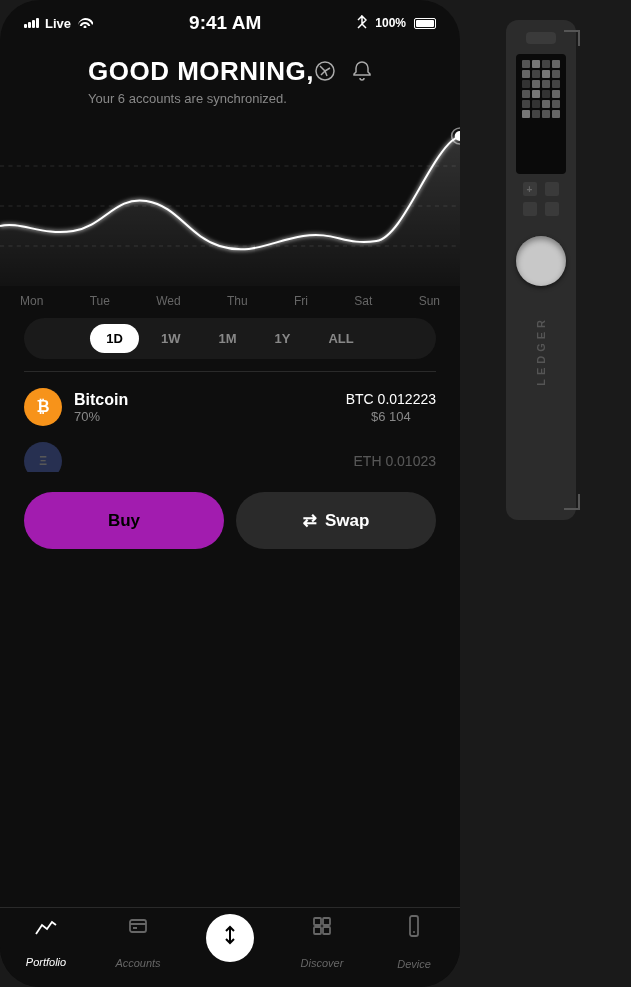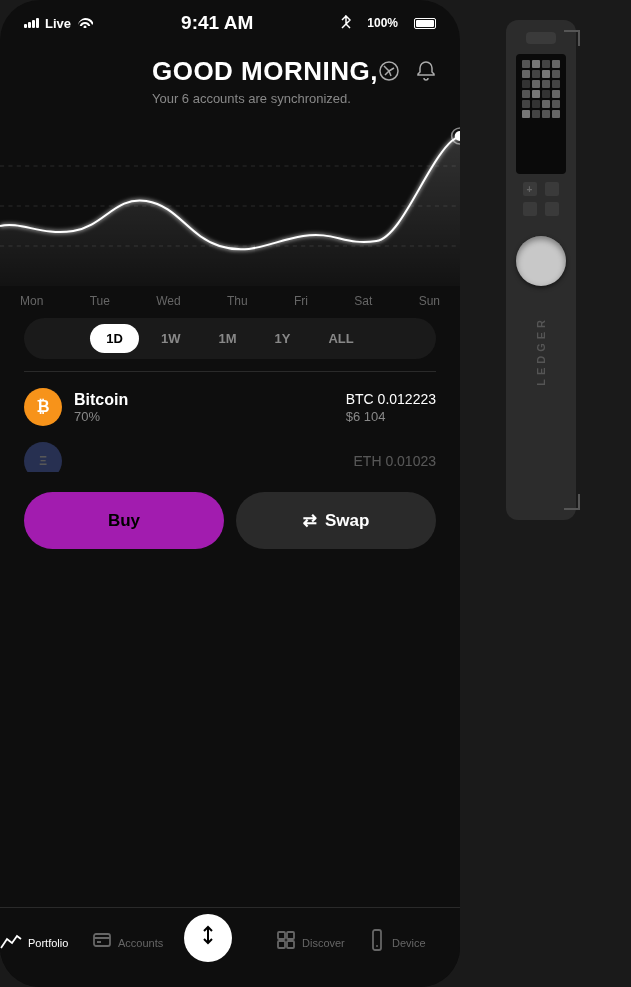--- a/index.html
+++ b/index.html
@@ -29,36 +29,36 @@
       display: flex;
       justify-content: space-between;
       align-items: center;
       padding: 12px 24px 6px;
       font-size: 13px;
       color: #fff;
       font-weight: 600;
     }
     .status-left { display: flex; align-items: center; gap: 6px; }
     .status-center { font-size: 19px; font-weight: 600; }
-    .status-right { display: flex; align-items: center; gap: 16px; }
+    .status-right { display: flex; align-items: center; gap: 8px; }
 
     
     .main-content {
       flex: 1;
       overflow-y: auto;
       overflow-x: hidden;
       padding-bottom: 80px;
     }
     .main-content::-webkit-scrollbar { display: none; }
 
     
     .header {
       padding: 16px 24px 8px;
       display: flex;
-      justify-content: flex-end;
+      justify-content: center;
       align-items: flex-start;
     }
     .greeting-text {
       font-size: 26px;
       font-weight: 700;
       color: #fff;
       letter-spacing: 0.5px;
     }
     .greeting-sub {
       font-size: 13px;
@@ -199,21 +199,21 @@
     .asset-name {
       font-size: 16px;
       font-weight: 600;
       color: #fff;
     }
     .asset-pct {
       font-size: 13px;
       color: #888;
     }
     .asset-right {
-      text-align: left;
+      text-align: center;
     }
     .asset-amount {
       font-size: 14px;
       color: #fff;
       font-weight: 500;
     }
     .asset-value {
       font-size: 13px;
       color: #888;
       margin-top: 2px;
@@ -261,25 +261,26 @@
       height: 80px;
       background: #0e0e0e;
       border-top: 1px solid #2a2a2a;
       display: flex;
       align-items: center;
       justify-content: space-around;
       padding-bottom: 10px;
     }
     .nav-item {
       display: flex;
-      flex-direction: row;
-      align-items: center;
-      gap: 6px;
+      flex-direction: column;
+      align-items: center;
+      gap: 16px;
       cursor: pointer;
       flex: 1;
+      font-style: italic;
     }
     .nav-icon {
       color: #666;
       font-size: 20px;
     }
     .nav-icon.active {
       color: #fff;
     }
     .nav-label {
       font-size: 11px;

